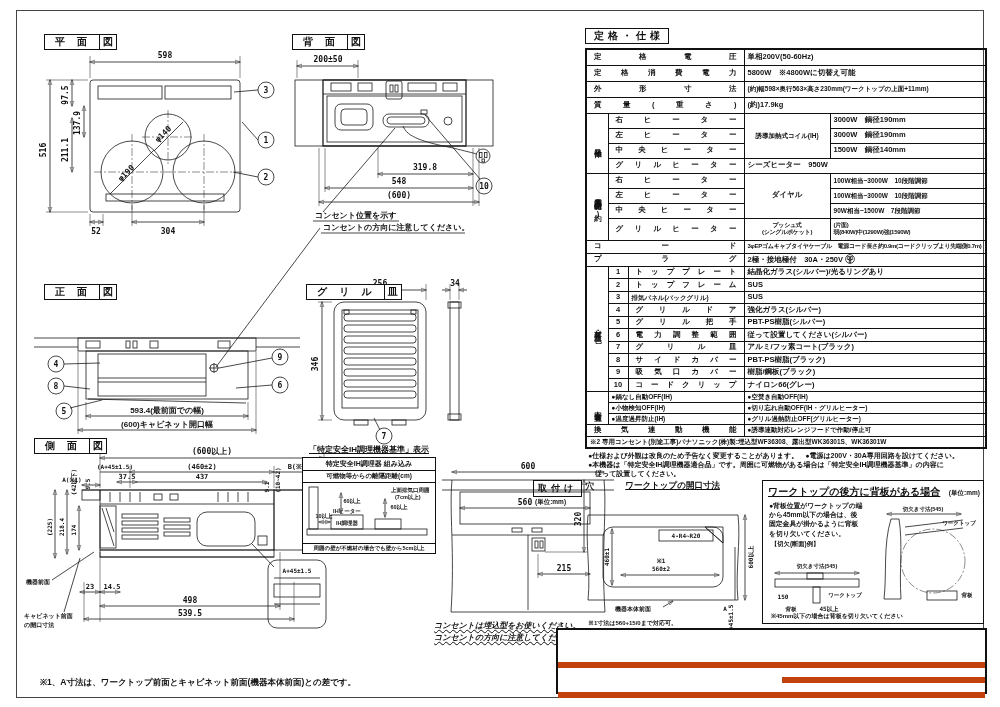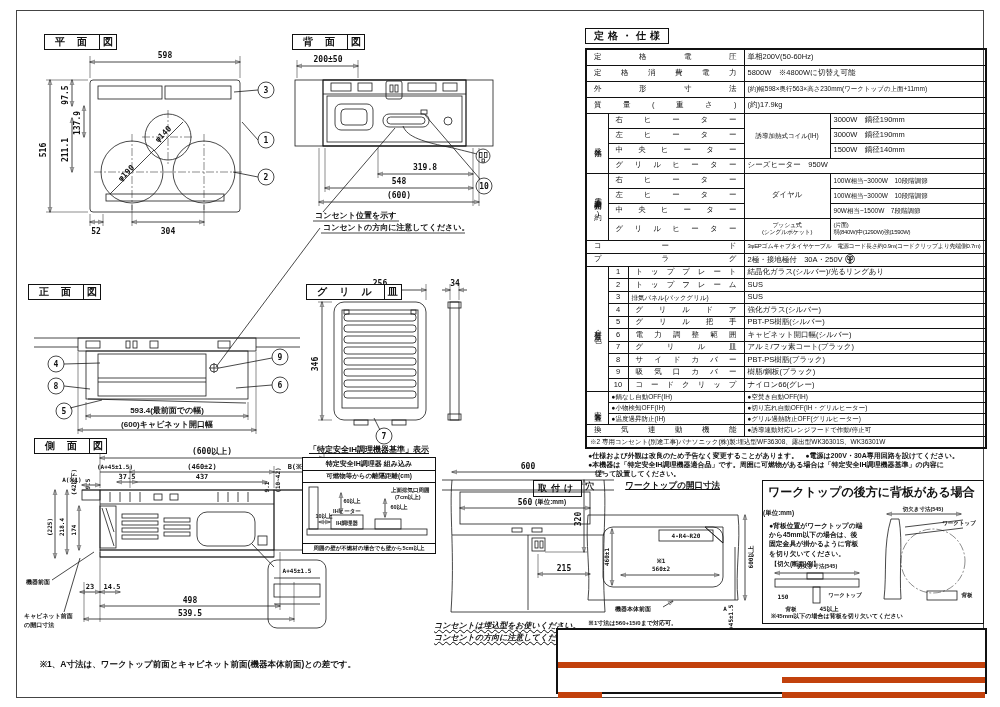--- a/index.html
+++ b/index.html
@@ -20,21 +20,21 @@
   .d{font:700 8px "DejaVu Sans Mono",monospace;text-anchor:middle;}
   .d7{font:700 7px "DejaVu Sans Mono",monospace;text-anchor:middle;}
   .d6{font:700 6px "DejaVu Sans Mono",monospace;text-anchor:middle;}
   .j{font:700 8px "Liberation Sans",sans-serif;text-anchor:middle;}
   .j6{font:700 6px "Liberation Sans",sans-serif;text-anchor:middle;}
   .j5{font:700 5.5px "Liberation Sans",sans-serif;text-anchor:middle;}
   .as{text-anchor:start;}
   .cl{stroke-dasharray:8 2 2 2;stroke-width:.5;}
   .thin{stroke-width:.5;}
   
-  table.spec{border-collapse:collapse;table-layout:fixed;width:400px;font-weight:normal;
+  table.spec{border-collapse:collapse;table-layout:fixed;width:400px;font-weight:bold;
              font-size:7.5px;line-height:1.1;border-radius:21px;}
   table.spec td{border:1px solid #111;padding:0 3px;vertical-align:middle;overflow:hidden;
                 white-space:nowrap;}
   table.spec{border:2px solid #111;}
   .jst{text-align:justify;text-align-last:justify;padding:0 7px !important;}
   .ctr{text-align:center;}
   .t65{font-size:6.5px;}
   .t6{font-size:6px;letter-spacing:-.3px;}
   .grp{text-align:center;padding:0 !important;}
   .grp span{writing-mode:vertical-rl;text-orientation:upright;font-size:7.5px;letter-spacing:1px;}
@@ -43,21 +43,21 @@
   .specnotes{position:absolute;font-size:7px;font-weight:bold;line-height:1.25;width:400px;}
   
   .sbox{position:absolute;font-weight:bold;}
   .sbox .hd{font-size:8px;text-decoration:underline;text-align:center;margin-bottom:2px;}
   .sbox .inner{border:1.6px solid #111;background:#fff;}
   .sbox .r1{font-size:7px;text-align:center;border-bottom:1px solid #111;padding:1px 0;}
   .sbox .r2{font-size:6.5px;text-align:center;border-bottom:1px solid #111;padding:1px 0;}
   .sbox .ft{font-size:5.5px;text-align:center;border-top:1px solid #111;padding:1px 0;}
   .notew{font-size:8px;font-weight:bold;text-decoration:underline wavy 1px;line-height:1.5;font-style:italic;}
   .bb{position:absolute;border:1.4px solid #111;background:#fff;font-weight:bold;}
-  .bb .ti{font-size:12px;padding:3px 4px 0 5px;display:inline-block;}
+  .bb .ti{font-size:10px;text-decoration:underline;padding:3px 4px 0 5px;display:inline-block;}
   .bb .un{font-size:6.5px;display:inline-block;}
   .bb .tx{font-size:6.8px;line-height:1.35;padding:2px 0 0 6px;width:100px;}
   .bb .ex{font-size:6.3px;padding:2px 0 0 8px;}
   .bb .ft2{position:absolute;left:8px;bottom:2px;font-size:6px;}
   .cutw{position:absolute;font-weight:bold;}
   .cutw .lblrow{display:flex;align-items:flex-start;gap:3px;font-size:9px;}
   .cutw .lbx{border:1.4px solid #111;padding:1px 4px;letter-spacing:4px;}
   .cutw .hd2{text-decoration:underline;font-size:8.5px;margin-left:28px;}
   .cutw .un2{font-size:6.5px;margin:1px 0 0 2px;}
   
@@ -259,21 +259,21 @@
       <line class="thin" x1="58" y1="156" x2="58" y2="174"></line>
         <line class="thin" x1="220" y1="156" x2="220" y2="174"></line>
       <line x1="58" y1="170" x2="220" y2="170" marker-start="url(#ar)" marker-end="url(#ar)"></line>
       <text class="j" x="139" y="167">593.4(最前面での幅)</text>
       <line class="thin" x1="50" y1="106" x2="50" y2="188"></line>
         <line class="thin" x1="228" y1="106" x2="228" y2="188"></line>
       <line x1="50" y1="184" x2="228" y2="184" marker-start="url(#ar)" marker-end="url(#ar)"></line>
       <text class="j" x="139" y="181">(600)キャビネット開口幅</text>
     </g>
   </svg>
-  <div class="vt" style="left:28px;top:284px">
+  <div class="vt" style="left:44px;top:284px">
     <span class="box">正面</span>
       <span class="suf">図</span>
   </div>
 
   <svg class="abs" style="left:298px;top:246px" width="184" height="200">
     <g>
       <rect x="36" y="56" width="92" height="118" rx="10"></rect>
       <rect x="44" y="64" width="76" height="98"></rect>
       <rect x="46" y="68" width="72" height="7" rx="3"></rect>
         <rect x="46" y="79" width="72" height="7" rx="3"></rect>
@@ -408,21 +408,21 @@
       <rect x="252" y="152" width="46" height="13" fill="url(#hch)"></rect>
       <line x1="252" y1="146" x2="298" y2="146"></line>
         <line x1="252" y1="172" x2="298" y2="172"></line>
       <text class="d6" x="275" y="141">A+45±1.5</text>
     </g>
   </svg>
   <div class="vt" style="left:34px;top:438px">
     <span class="box">側面</span>
       <span class="suf">図</span>
   </div>
-  <div class="notea" style="left:40px;top:658px">※1、A寸法は、ワークトップ前面とキャビネット前面(機器本体前面)との差です。</div>
+  <div class="notea" style="left:40px;top:676px">※1、A寸法は、ワークトップ前面とキャビネット前面(機器本体前面)との差です。</div>
 
   <div class="sbox" style="left:302px;top:444px;width:134px">
     <div class="hd">「特定安全IH調理機器基準」表示</div>
     <div class="inner">
       <div class="r1">特定安全IH調理器 組み込み</div>
       <div class="r2">可燃物等からの離隔距離(cm)</div>
       <svg width="130" height="56">
         <rect x="6" y="4" width="9" height="42" fill="url(#hch)"></rect>
         <rect x="4" y="46" width="120" height="6" fill="url(#hch)"></rect>
         <rect x="28" y="32" width="32" height="14"></rect>
@@ -651,21 +651,21 @@
         <td colspan="2">強化ガラス(シルバー)</td>
         </tr>
     <tr class="h125">
           <td class="ctr">5</td>
         <td class="jst">グリル把手</td>
         <td colspan="2">PBT-PS樹脂(シルバー)</td>
         </tr>
     <tr class="h125">
           <td class="ctr">6</td>
         <td class="jst">電力調整範囲</td>
-        <td colspan="2">キャビネット開口幅(シルバー)</td>
+        <td colspan="2">従って設置してください(シルバー)</td>
         </tr>
     <tr class="h125">
           <td class="ctr">7</td>
         <td class="jst">グリル皿</td>
         <td colspan="2">アルミ/フッ素コート(ブラック)</td>
         </tr>
     <tr class="h125">
           <td class="ctr">8</td>
         <td class="jst">サイドカバー</td>
         <td colspan="2">PBT-PS樹脂(ブラック)</td>
@@ -713,19 +713,20 @@
     <div class="mono model" style="grid-row:1/3;grid-column:2">ZEHRZ6M24ESS</div>
     <div style="grid-row:1;grid-column:3;font-size:14px;letter-spacing:4px">尺度</div>
     <div class="mono" style="grid-row:1;grid-column:4;font-size:13px">N.T.S</div>
     <div style="grid-row:1;grid-column:5"></div>
     <div class="mono" style="grid-row:1;grid-column:6;font-size:8px">／　　／</div>
     <div style="grid-row:2;grid-column:3"></div>
     <div class="mono" style="grid-row:2;grid-column:4;font-size:9px">2024/1/17</div>
     <div style="grid-row:2;grid-column:5"></div>
     <div class="mono" style="grid-row:2;grid-column:6;font-size:8px">／　　／</div>
     <div class="lab" style="grid-row:3;grid-column:1">名称</div>
+    <div class="mono" style="grid-row:3;grid-column:2;font-size:13px;letter-spacing:4px">W600 3口IH</div>
     <div class="co" style="grid-row:3;grid-column:3/7">クリナップ株式会社</div>
   </div>
 
   <svg class="abs" style="left:0;top:0;pointer-events:none" width="1000" height="707">
     <line x1="320" y1="228" x2="216" y2="367"></line>
   </svg>
 </div>
 
 </body></html>

